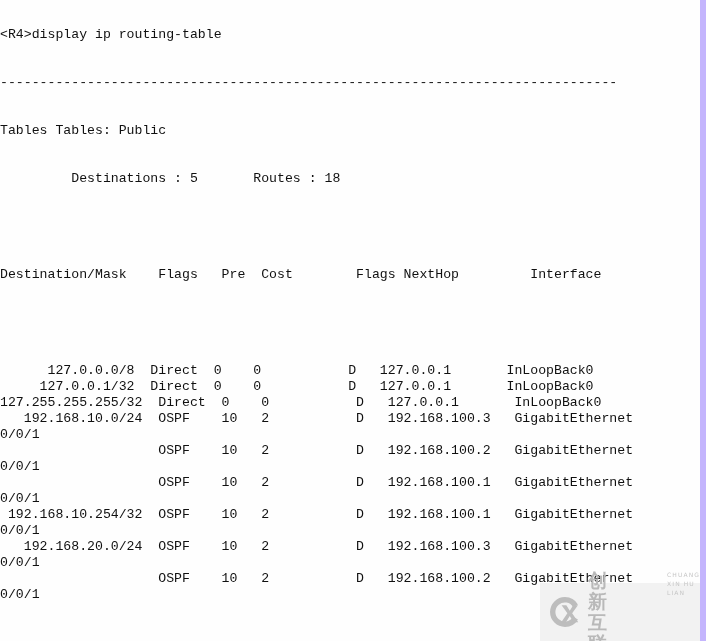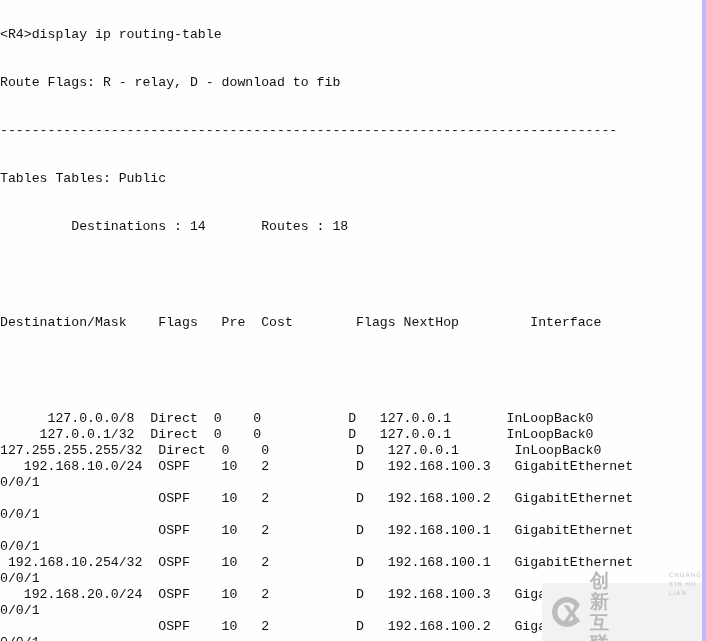--- a/index.html
+++ b/index.html
@@ -6,21 +6,21 @@
     margin: 0;
     padding: 0;
     background: #ffffff;
   }
   #screen {
     position: relative;
     width: 706px;
     height: 641px;
     background: #fefefe;
     overflow: hidden;
-    border-right: 4px solid #c4b5fd;
+    border-right: 6px solid #c4b5fd;
     box-sizing: border-box;
     padding-left: 40px;
   }
   #terminal {
     position: absolute;
     left: 0;
     top: -5px;
     width: 706px;
     font-family: "Liberation Mono", "DejaVu Sans Mono", monospace;
     font-size: 13.2px;
@@ -79,24 +79,23 @@
     letter-spacing: 1.1px;
   }
 </style>
 </head>
 <body>
 
 <div id="screen">
 
   <div id="terminal">
     <div class="line">&lt;R4&gt;display ip routing-table</div>
-    <div class="line">Route Flags: R - relay, D - download to fib</div>
     <div class="line">------------------------------------------------------------------------------</div>
     <div class="line">Tables Tables: Public</div>
-    <div class="line">         Destinations : 14       Routes : 18</div>
+    <div class="line">         Destinations : 5       Routes : 18</div>
     <div class="blank"></div>
     <div class="line">Destination/Mask    Flags   Pre  Cost        Flags NextHop         Interface</div>
     <div class="blank"></div>
     <div id="rows"><div class="line">      127.0.0.0/8  Direct  0    0           D   127.0.0.1       InLoopBack0</div><div class="line">     127.0.0.1/32  Direct  0    0           D   127.0.0.1       InLoopBack0</div><div class="line">127.255.255.255/32  Direct  0    0           D   127.0.0.1       InLoopBack0</div><div class="line">   192.168.10.0/24  OSPF    10   2           D   192.168.100.3   GigabitEthernet</div><div class="line">0/0/1</div><div class="line">                    OSPF    10   2           D   192.168.100.2   GigabitEthernet</div><div class="line">0/0/1</div><div class="line">                    OSPF    10   2           D   192.168.100.1   GigabitEthernet</div><div class="line">0/0/1</div><div class="line"> 192.168.10.254/32  OSPF    10   2           D   192.168.100.1   GigabitEthernet</div><div class="line">0/0/1</div><div class="line">   192.168.20.0/24  OSPF    10   2           D   192.168.100.3   GigabitEthernet</div><div class="line">0/0/1</div><div class="line">                    OSPF    10   2           D   192.168.100.2   GigabitEthernet</div><div class="line">0/0/1</div></div>
   </div>
 
   <div id="watermark">
     <svg class="wm-logo" viewBox="0 0 100 100">
       <path d="M50 6 A44 44 0 1 0 50 94 A44 44 0 0 0 88 72 L74 64 A28 28 0 1 1 74 36 L88 28 A44 44 0 0 0 50 6 Z" fill="#bdbdbd"></path>
       <path d="M40 30 L54 30 L64 46 L74 30 L88 30 L71 54 L89 80 L75 80 L64 62 L53 80 L39 80 L57 54 Z" fill="#bdbdbd"></path>

